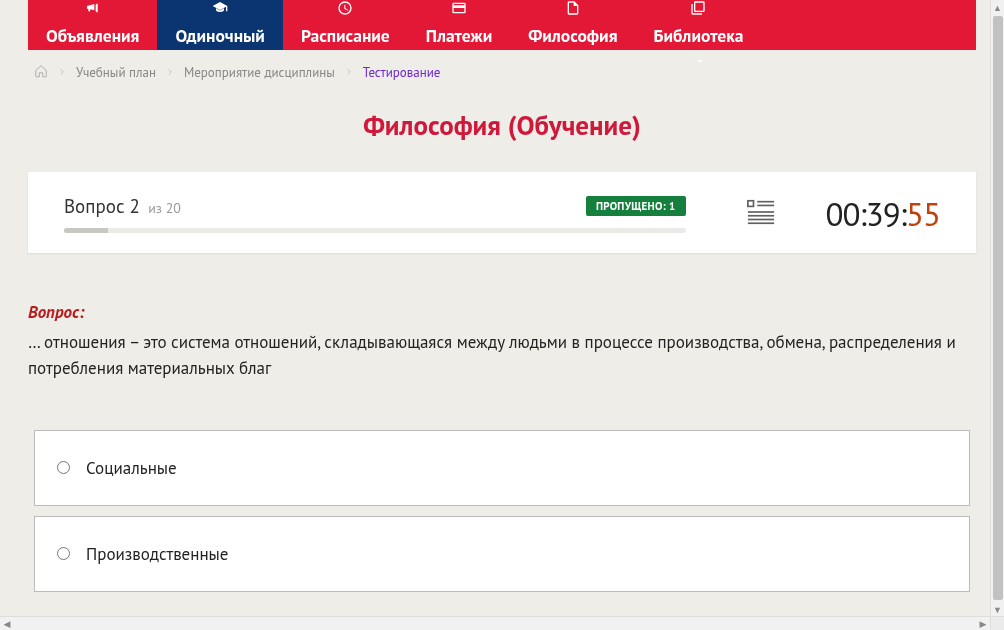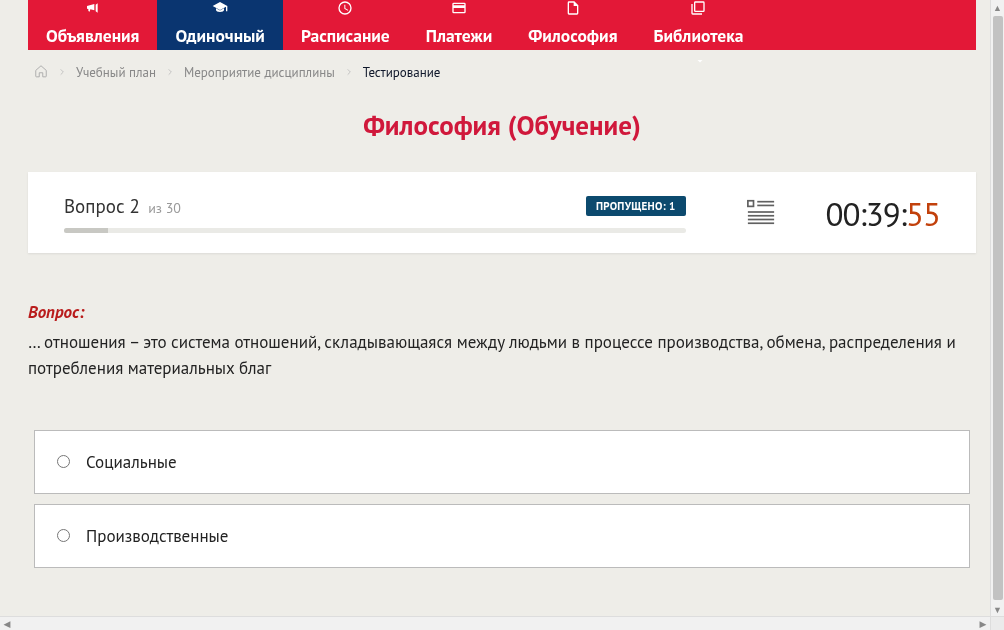--- a/index.html
+++ b/index.html
@@ -79,21 +79,21 @@
       stroke: #bbb;
       fill: none;
       width: 8px;
       height: 10px;
     }
     .breadcrumb-link {
       color: #888;
       cursor: pointer;
     }
     .breadcrumb-current {
-      color: #0f172a;
+      color: #6d28d9;
     }
     .page-title {
       text-align: center;
       font-size: 27px;
       font-weight: 700;
       color: #d0183b;
       margin: 12px 0 30px 0;
     }
     .card {
       background: #fff;
@@ -115,21 +115,21 @@
       color: #333;
       font-weight: 500;
     }
     .question-total {
       font-size: 14px;
       color: #999;
       margin-left: 4px;
       font-weight: 400;
     }
     .skipped-badge {
-      background: #0c4a6e;
+      background: #15803d;
       color: #fff;
       font-size: 11px;
       font-weight: 700;
       padding: 3px 10px;
       border-radius: 2px;
       letter-spacing: 0.3px;
     }
     .progress-bar {
       margin-top: 10px;
       height: 5px;
@@ -184,21 +184,21 @@
     .answer-type-label {
       font-weight: 700;
       font-style: italic;
     }
     .options {
       padding: 0 6px;
     }
     .option {
       border: 1px solid #bbb;
       background: #fff;
-      padding: 20px 22px;
+      padding: 26px 22px;
       margin-bottom: 10px;
       display: flex;
       align-items: center;
       gap: 16px;
       cursor: pointer;
     }
     .option input[type="radio"] {
       width: 13px;
       height: 13px;
       cursor: pointer;
@@ -333,21 +333,21 @@
       <span class="breadcrumb-current">Тестирование</span>
     </div>
 
     <h1 class="page-title">Философия (Обучение)</h1>
 
     <div class="card">
       <div class="question-info">
         <div class="question-top">
           <div>
             <span class="question-number">Вопрос 2</span>
-            <span class="question-total">из 30</span>
+            <span class="question-total">из 20</span>
           </div>
           <div class="skipped-badge">ПРОПУЩЕНО: 1</div>
         </div>
         <div class="progress-bar">
           <div class="progress-fill"></div>
         </div>
       </div>
       <div class="list-icon">
         <svg viewBox="0 0 32 32" width="30" height="30" stroke-width="1.8">
           <rect x="2" y="4" width="6" height="6"></rect>

